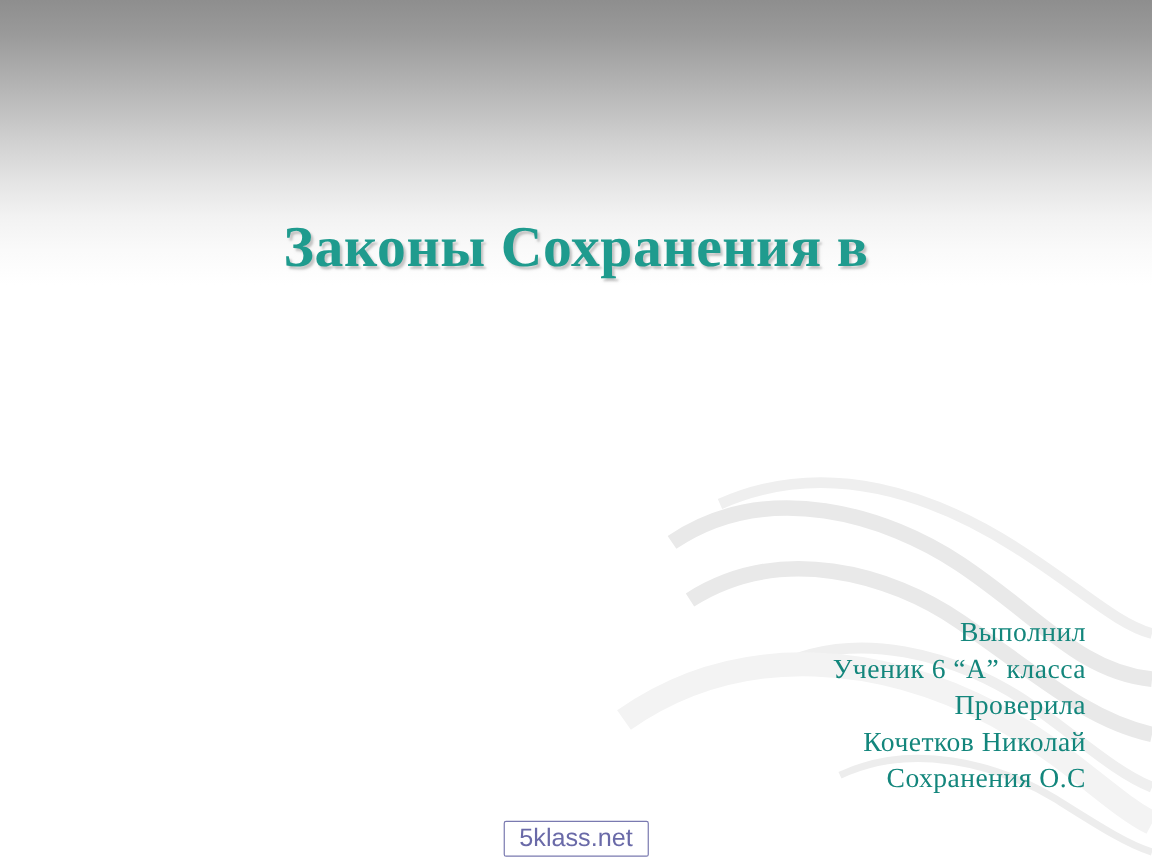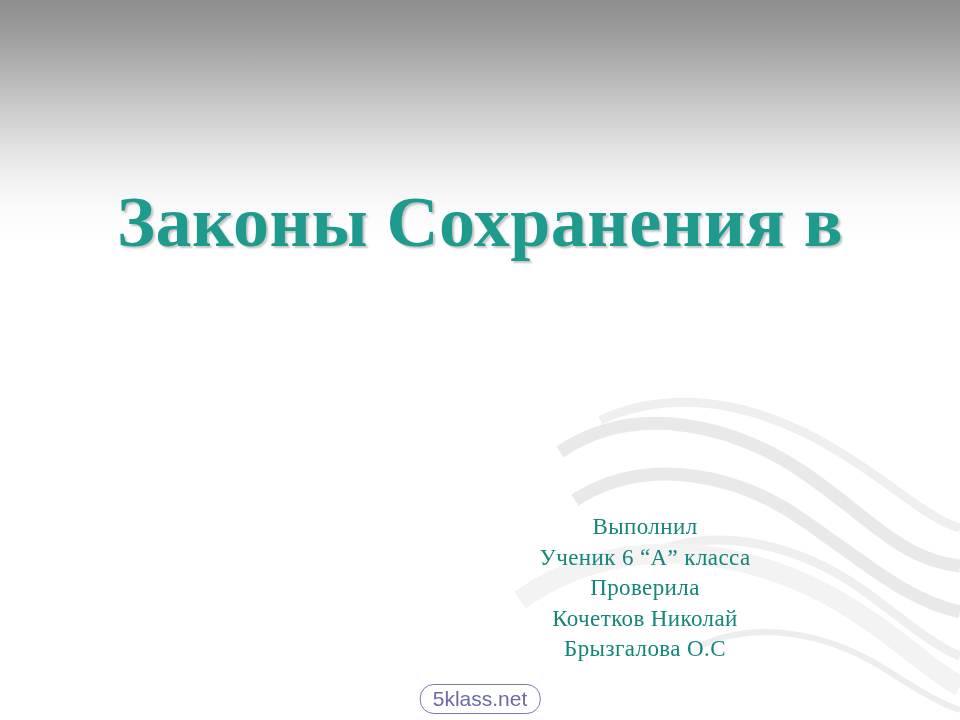--- a/index.html
+++ b/index.html
@@ -45,51 +45,52 @@
     position: absolute;
     left: 60px;
     top: 175px;
     width: 840px;
     text-align: center;
   }
 
   .title-line {
     color: #1f9b8e;
     font-weight: bold;
-    font-size: 72px;
+    font-size: 48px;
     line-height: 1.32;
     letter-spacing: 0.5px;
     text-shadow: 2px 2px 2px rgba(150,150,150,0.55);
   }
 
   .byline-block {
     position: absolute;
     right: 55px;
     top: 512px;
     width: 520px;
     text-align: center;
     color: #13867c;
   }
 
   .byline-line {
     font-size: 23px;
     line-height: 1.33;
     letter-spacing: 0.4px;
     white-space: nowrap;
+    text-align: right;
   }
 
   .watermark {
     position: absolute;
     left: 50%;
     transform: translateX(-50%);
     top: 684px;
     border: 1px solid #7a7ab0;
     background: #ffffff;
     padding: 2px 12px 3px 12px;
-    border-radius: 14px;
+    border-radius: 2px;
   }
   .watermark-text {
     font-family: "Liberation Sans", sans-serif;
     font-size: 21px;
     color: #6a6aa8;
     line-height: 1.1;
   }
 </style>
 </head>
 <body>
@@ -117,20 +118,20 @@
 
   <div class="title-block">
     <div class="title-line">Законы Сохранения в</div>
   </div>
 
   <div class="byline-block">
     <div class="byline-line">Выполнил</div>
     <div class="byline-line">Ученик 6 “А” класса</div>
     <div class="byline-line">Проверила</div>
     <div class="byline-line">Кочетков Николай</div>
-    <div class="byline-line">Брызгалова О.С</div>
+    <div class="byline-line">Сохранения О.С</div>
   </div>
 
   <div class="watermark">
     <span class="watermark-text">5klass.net</span>
   </div>
 
 </div>
 
 </body></html>

